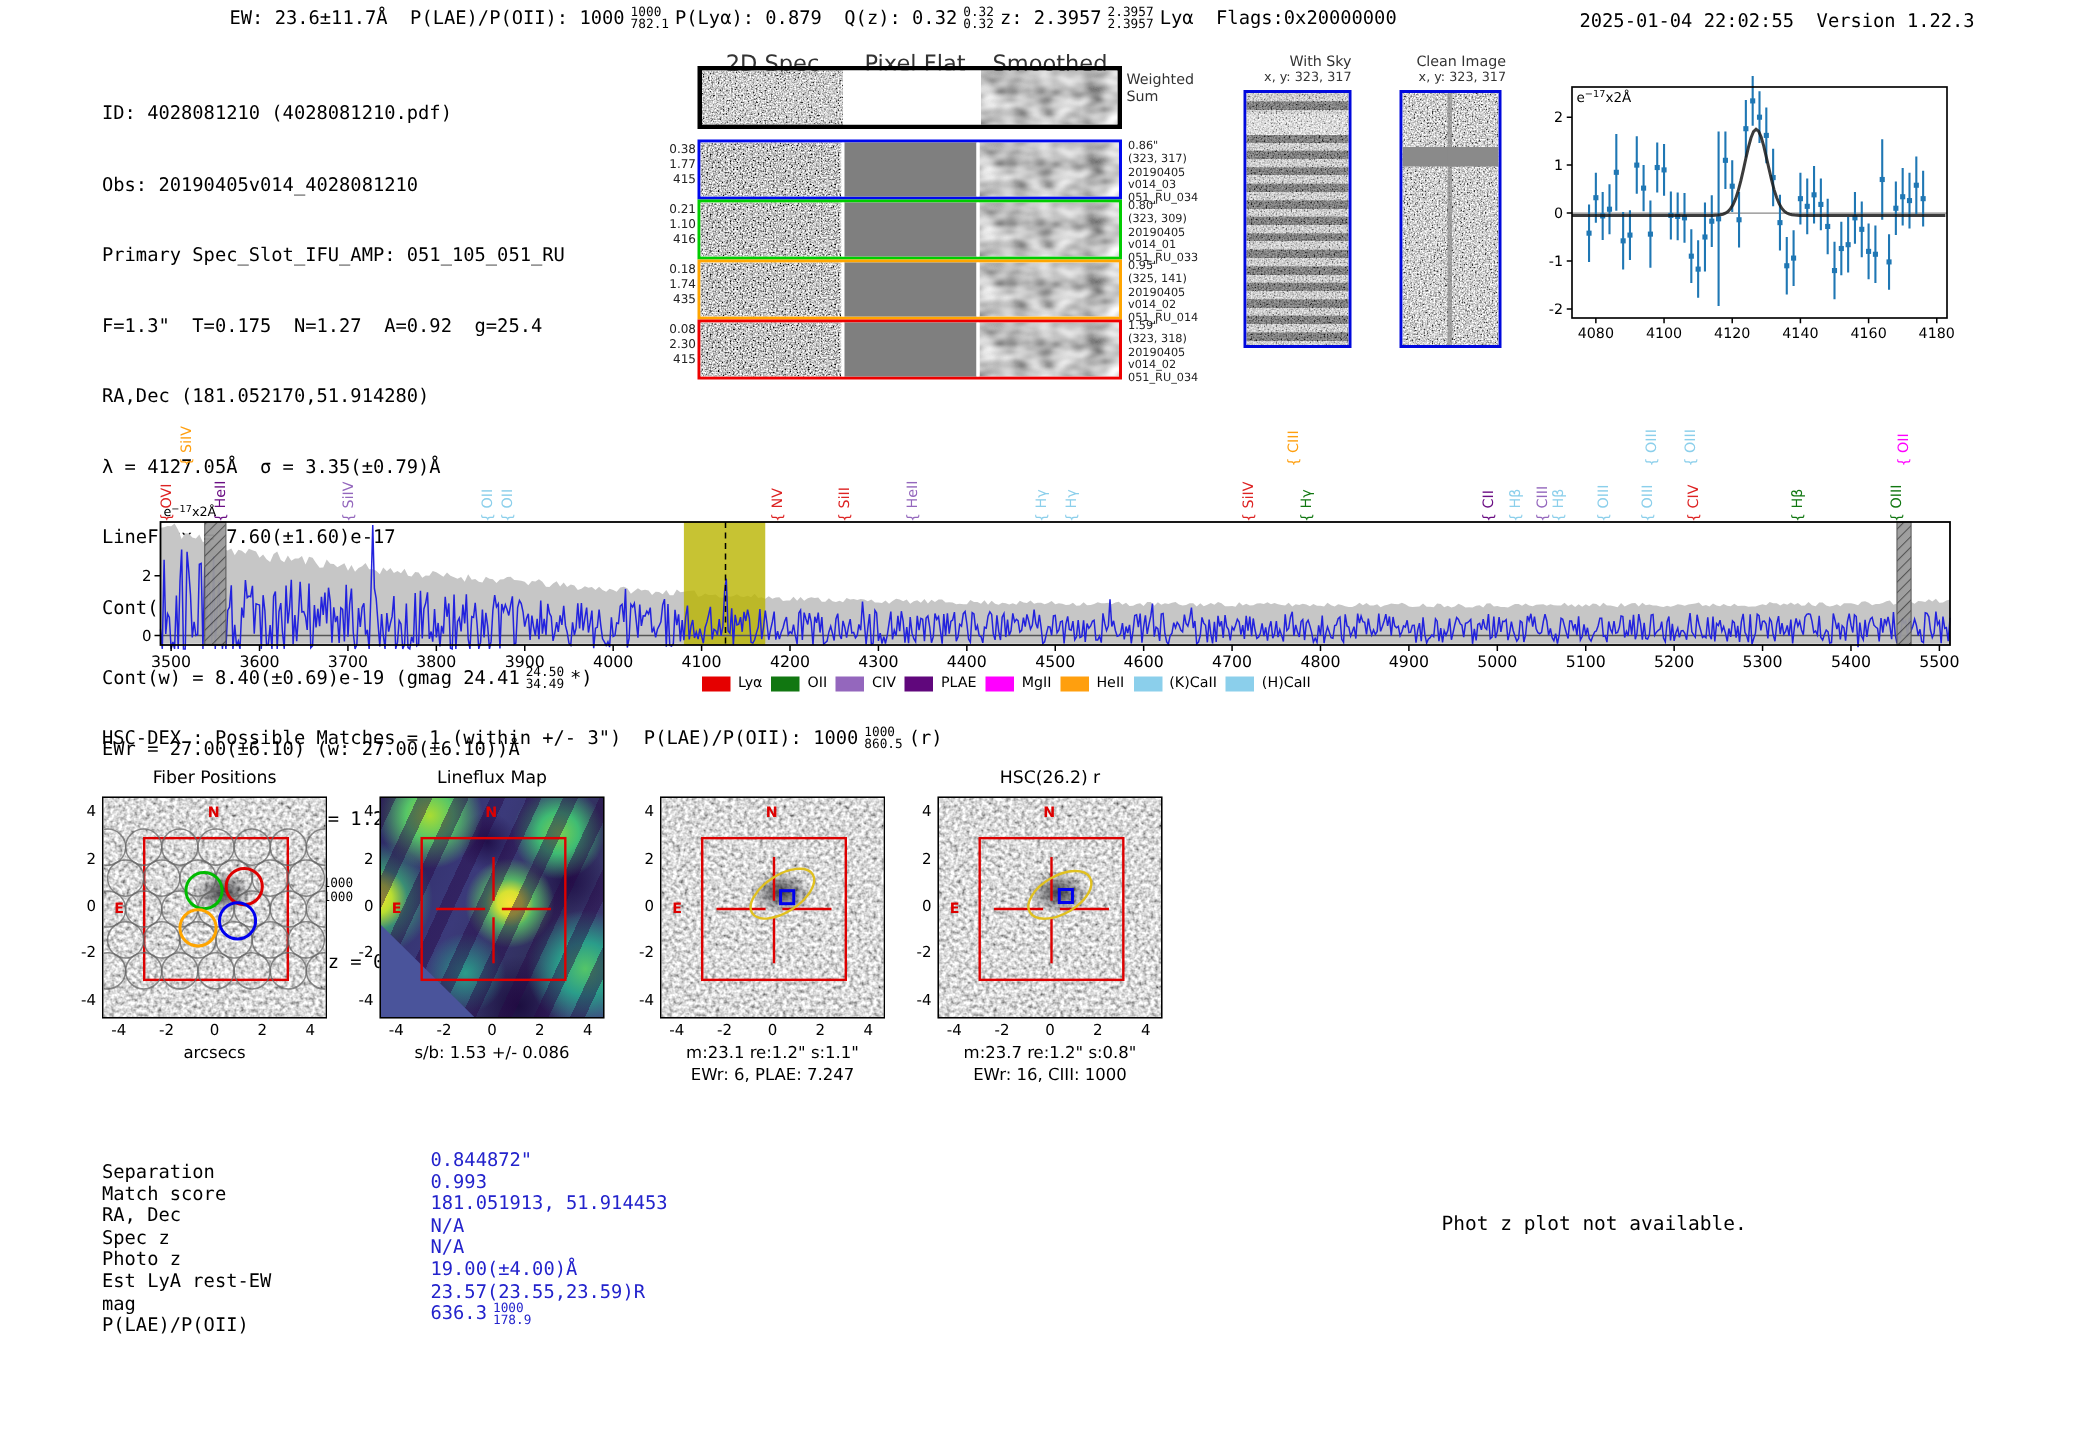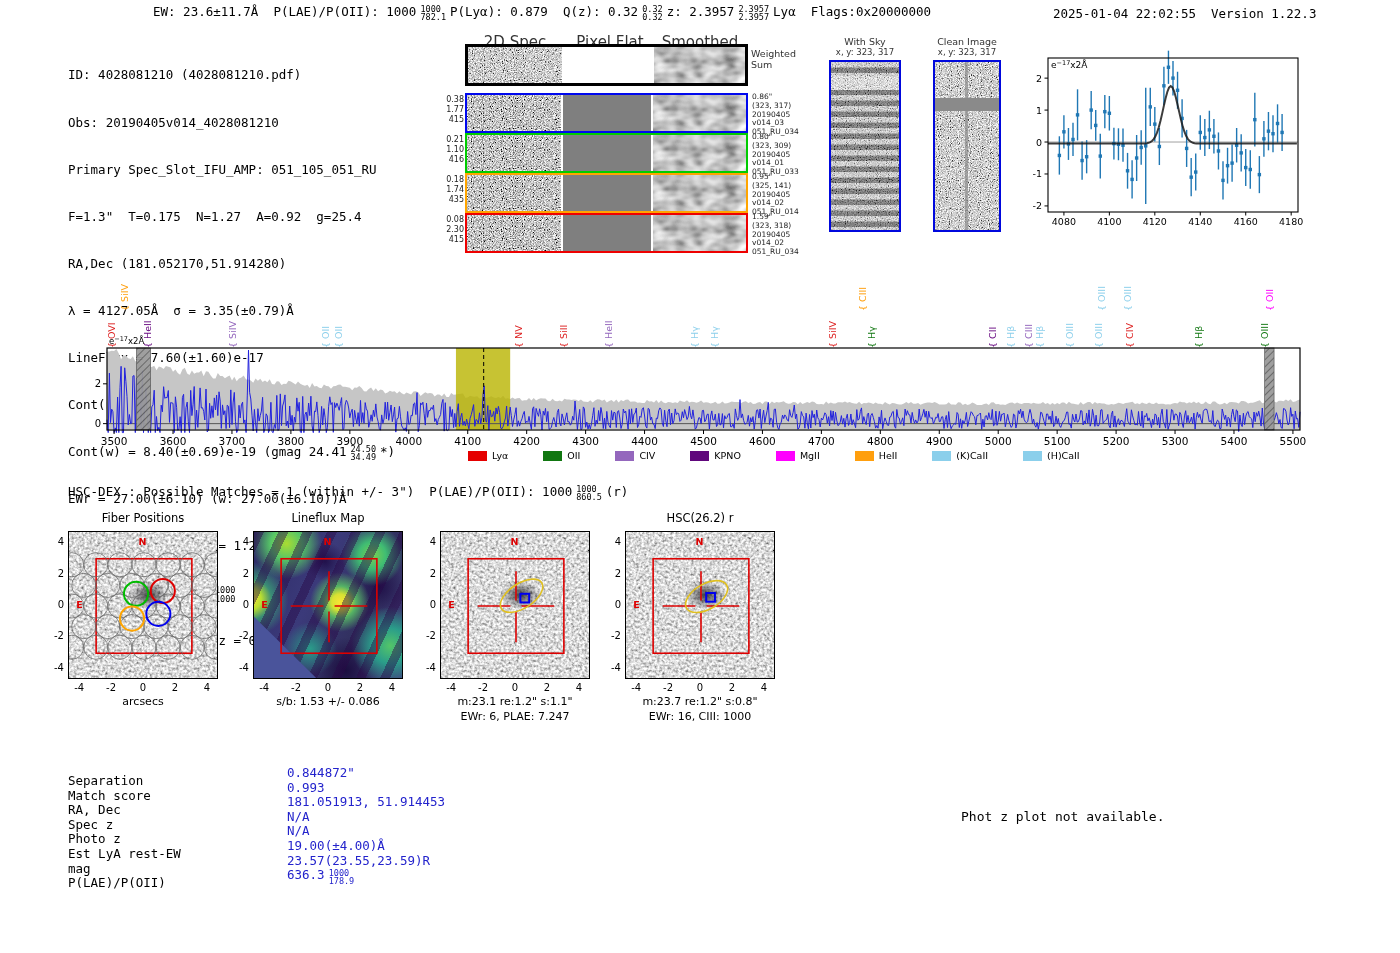--- a/index.html
+++ b/index.html
@@ -14,30 +14,30 @@
 #info-block{left:68px;top:36px;font-size:12.5px;line-height:15.7px}
 #info-block>div{height:15.7px}
 .s2d-head{top:33px;font-size:15px;text-align:center;width:90px;color:#333}
 #weighted-row{left:465px;top:44px;width:283px;height:42px;border:3px solid #000;display:flex}
 #weighted-label{left:751px;top:48px;width:62px;font-size:9.5px;line-height:11px;color:#333}
 .srow{position:absolute;left:465px;width:283px;height:40px;border-width:2px;border-style:solid;display:flex}
 .seg{height:100%;position:relative;overflow:hidden}
 .segsvg{position:absolute;inset:0;width:100%;height:100%}
 .rl-left{position:absolute;width:26px;text-align:right;font-size:8px;line-height:10.2px;color:#222}
 .rl-right{position:absolute;left:752px;width:72px;font-size:7.5px;line-height:8.8px;color:#222}
-.panel-title{font-size:9.5px;color:#333;text-align:center}
+.panel-title{font-size:9.5px;color:#333;text-align:right}
 .imgbox{position:absolute;border:2px solid #0008dd;overflow:hidden}
 .tick{position:absolute;font-size:10px;color:#000}
 .xlab{position:absolute;font-size:11px;text-align:center;color:#000}
 .cut-title{position:absolute;font-size:11.5px;text-align:center;color:#000}
 #hsc-line{left:68px;top:484px;font-size:12.5px}
 #mt-labels{left:68px;top:774px;font-size:12.5px;line-height:14.6px}
 #mt-values{left:287px;top:766px;font-size:12.5px;line-height:14.6px;color:#2323cc}
 #photz-note{left:961px;top:809px;font-size:13px}
-#main-legend{left:468px;top:450px;display:flex;gap:35px;align-items:center}
+#main-legend{left:468px;top:450px;display:flex;gap:6px;align-items:center}
 .lg-item{display:flex;align-items:center;gap:5px}
 .lg-sw{width:19px;height:10px;display:inline-block}
 .lg-tx{font-size:9.5px}
 .line-label{position:absolute;white-space:nowrap;font-size:9.5px;transform:rotate(-90deg);transform-origin:0 100%;line-height:9px}
 .compass{font-size:9.5px;font-weight:bold;fill:#dd0000}
 </style>
 </head>
 <body>
 
 <svg width="0" height="0" style="position:absolute">
@@ -422,21 +422,21 @@
     <div class="lg-item">
       <span class="lg-sw" style="background: rgb(17, 119, 17);"></span>
       <span class="lg-tx">OII</span>
     </div>
     <div class="lg-item">
       <span class="lg-sw" style="background: rgb(148, 103, 189);"></span>
       <span class="lg-tx">CIV</span>
     </div>
     <div class="lg-item">
       <span class="lg-sw" style="background: rgb(96, 7, 124);"></span>
-      <span class="lg-tx">KPNO</span>
+      <span class="lg-tx">PLAE</span>
     </div>
     <div class="lg-item">
       <span class="lg-sw" style="background: rgb(255, 0, 255);"></span>
       <span class="lg-tx">MgII</span>
     </div>
     <div class="lg-item">
       <span class="lg-sw" style="background: rgb(255, 159, 14);"></span>
       <span class="lg-tx">HeII</span>
     </div>
     <div class="lg-item">

